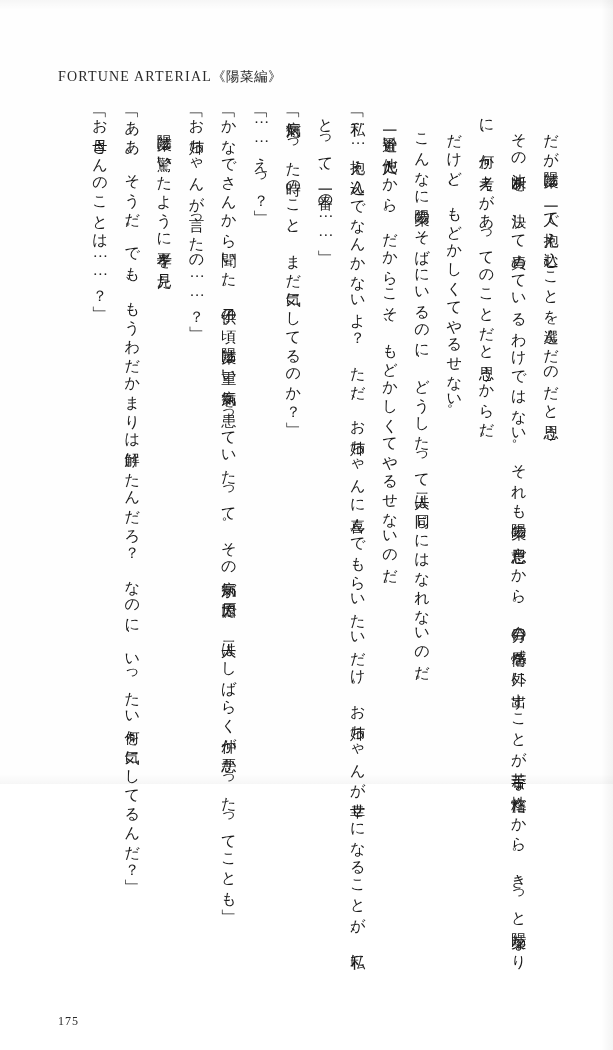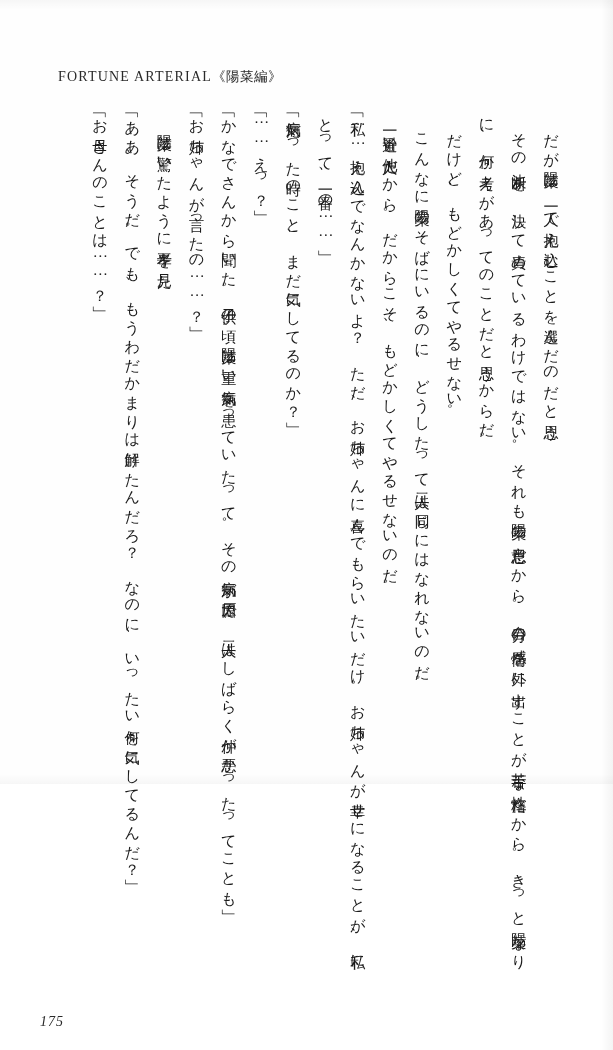--- a/index.html
+++ b/index.html
@@ -68,27 +68,26 @@
     padding: 0;
     text-indent: 1em;
   }
   .body-text p.no-indent {
     text-indent: 0;
   }
 
   
   .folio {
     position: absolute;
-    left: 40px;
+    left: 58px;
     top: 1014px;
-    font-size: 14px;
+    font-size: 12px;
     letter-spacing: 1px;
     color: #2a2a2a;
     font-family: "Liberation Serif", serif;
-    font-style: italic;
   }
 
   
   .edge-shade-right {
     position: absolute;
     right: 0;
     top: 0;
     width: 12px;
     height: 1050px;
     background: linear-gradient(to right, rgba(0,0,0,0) 0%, rgba(0,0,0,0.045) 100%);

